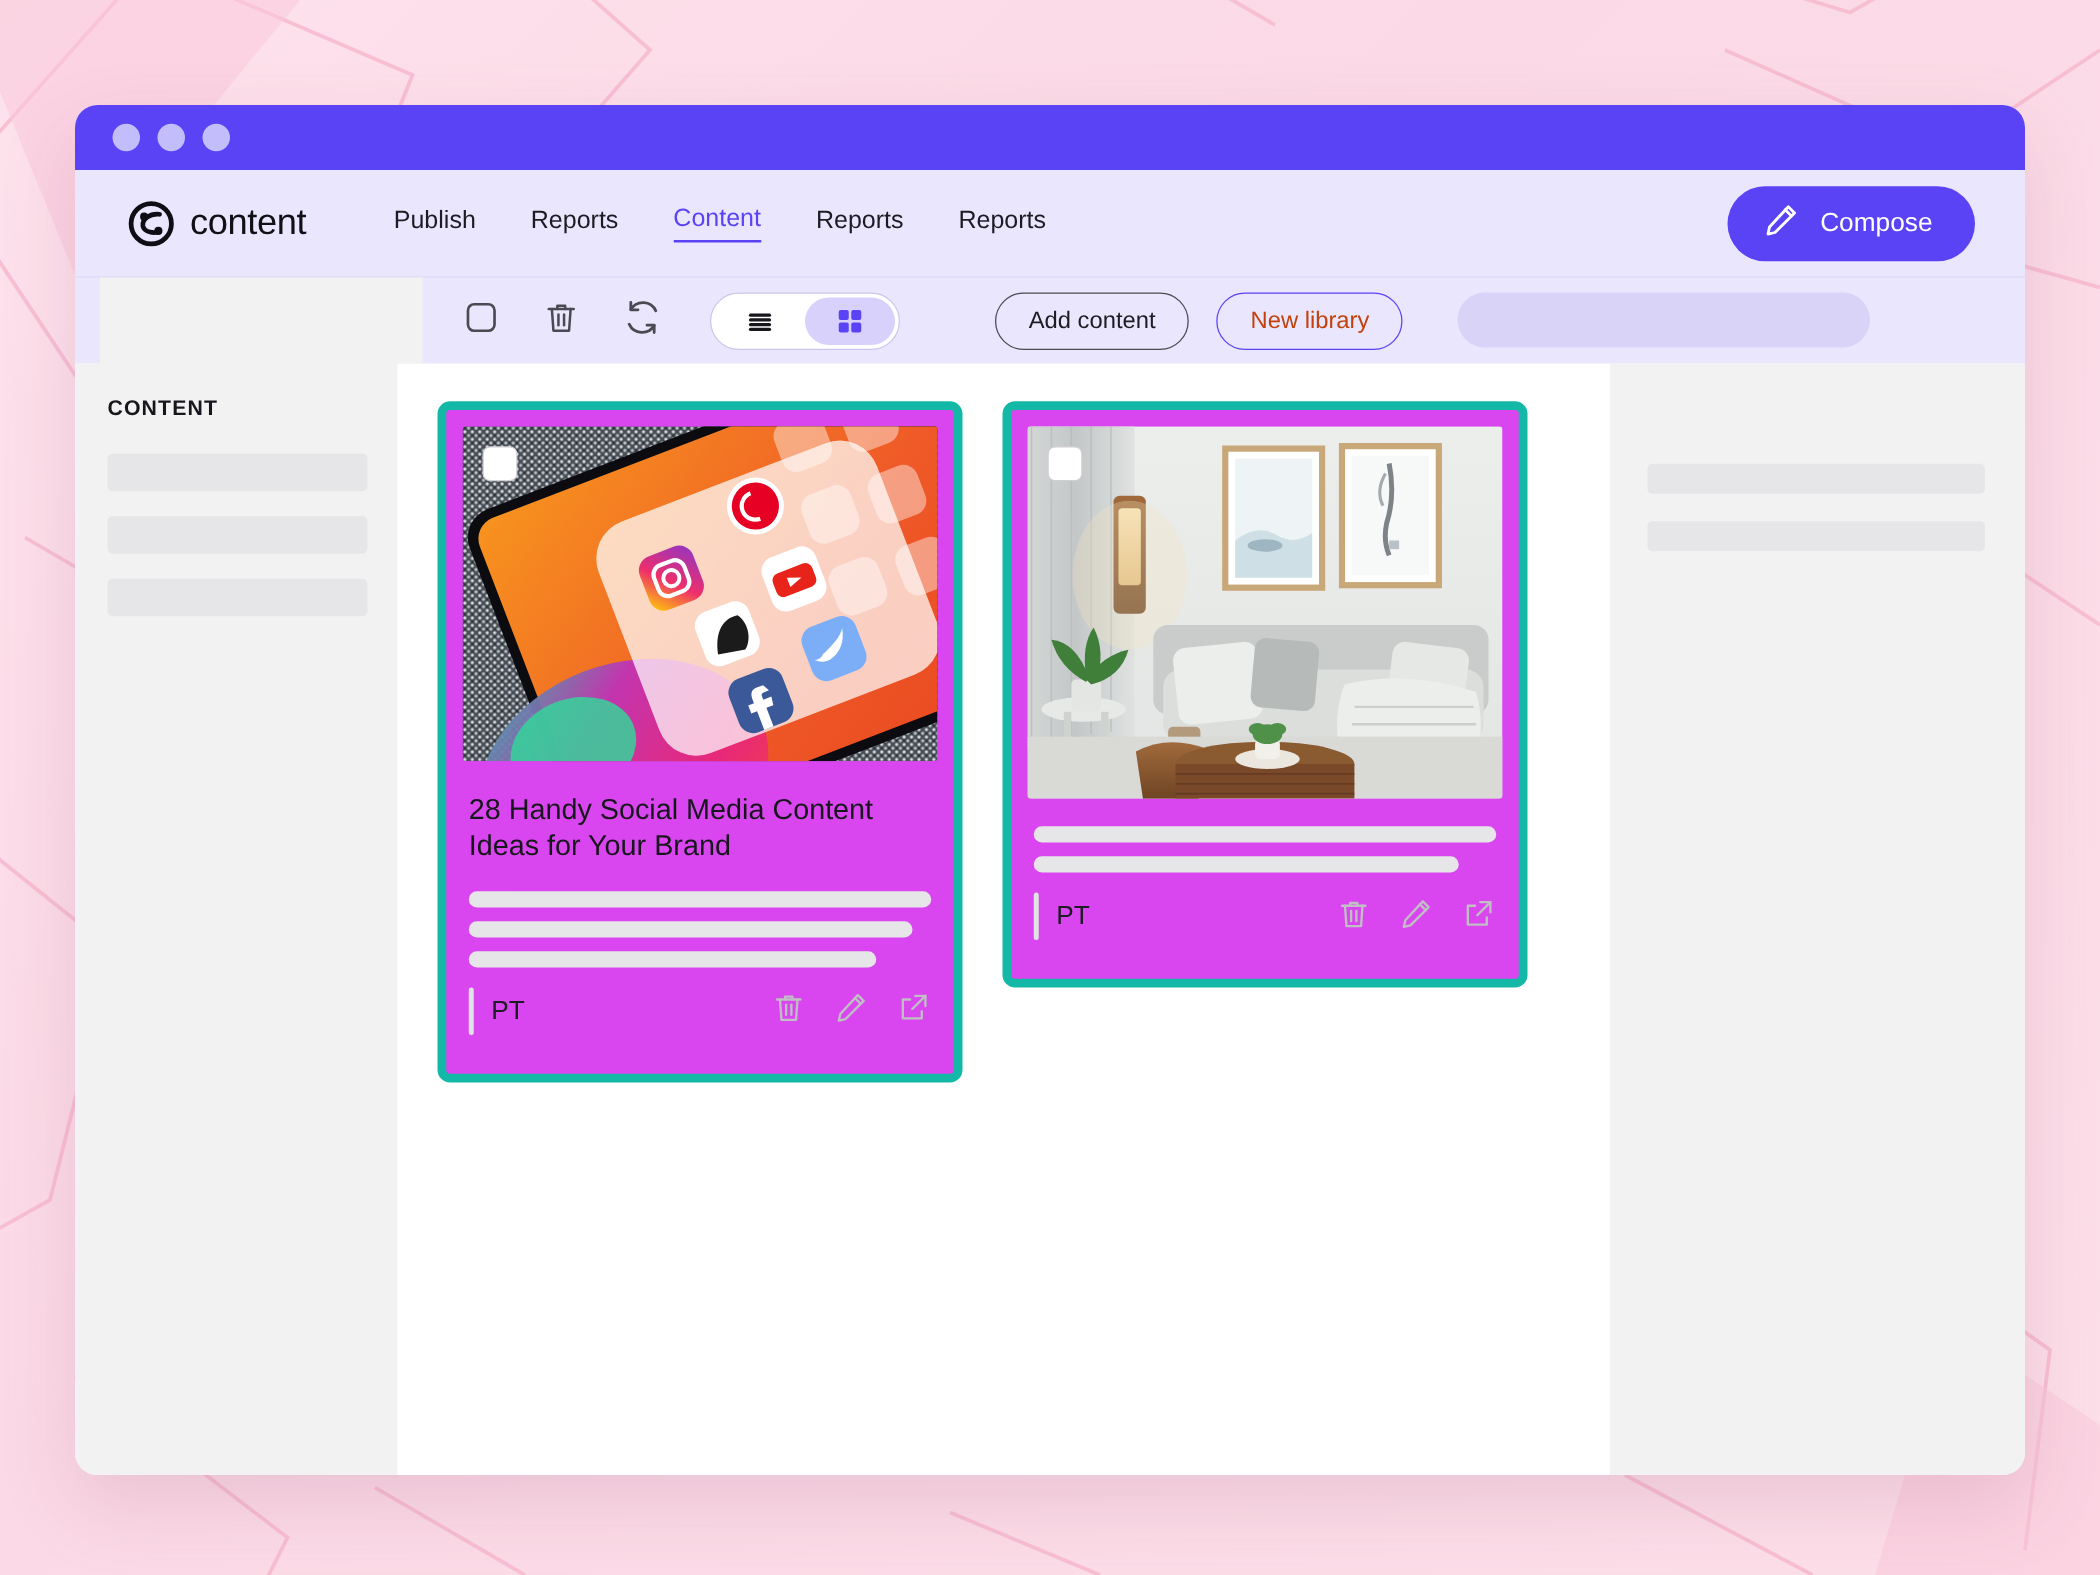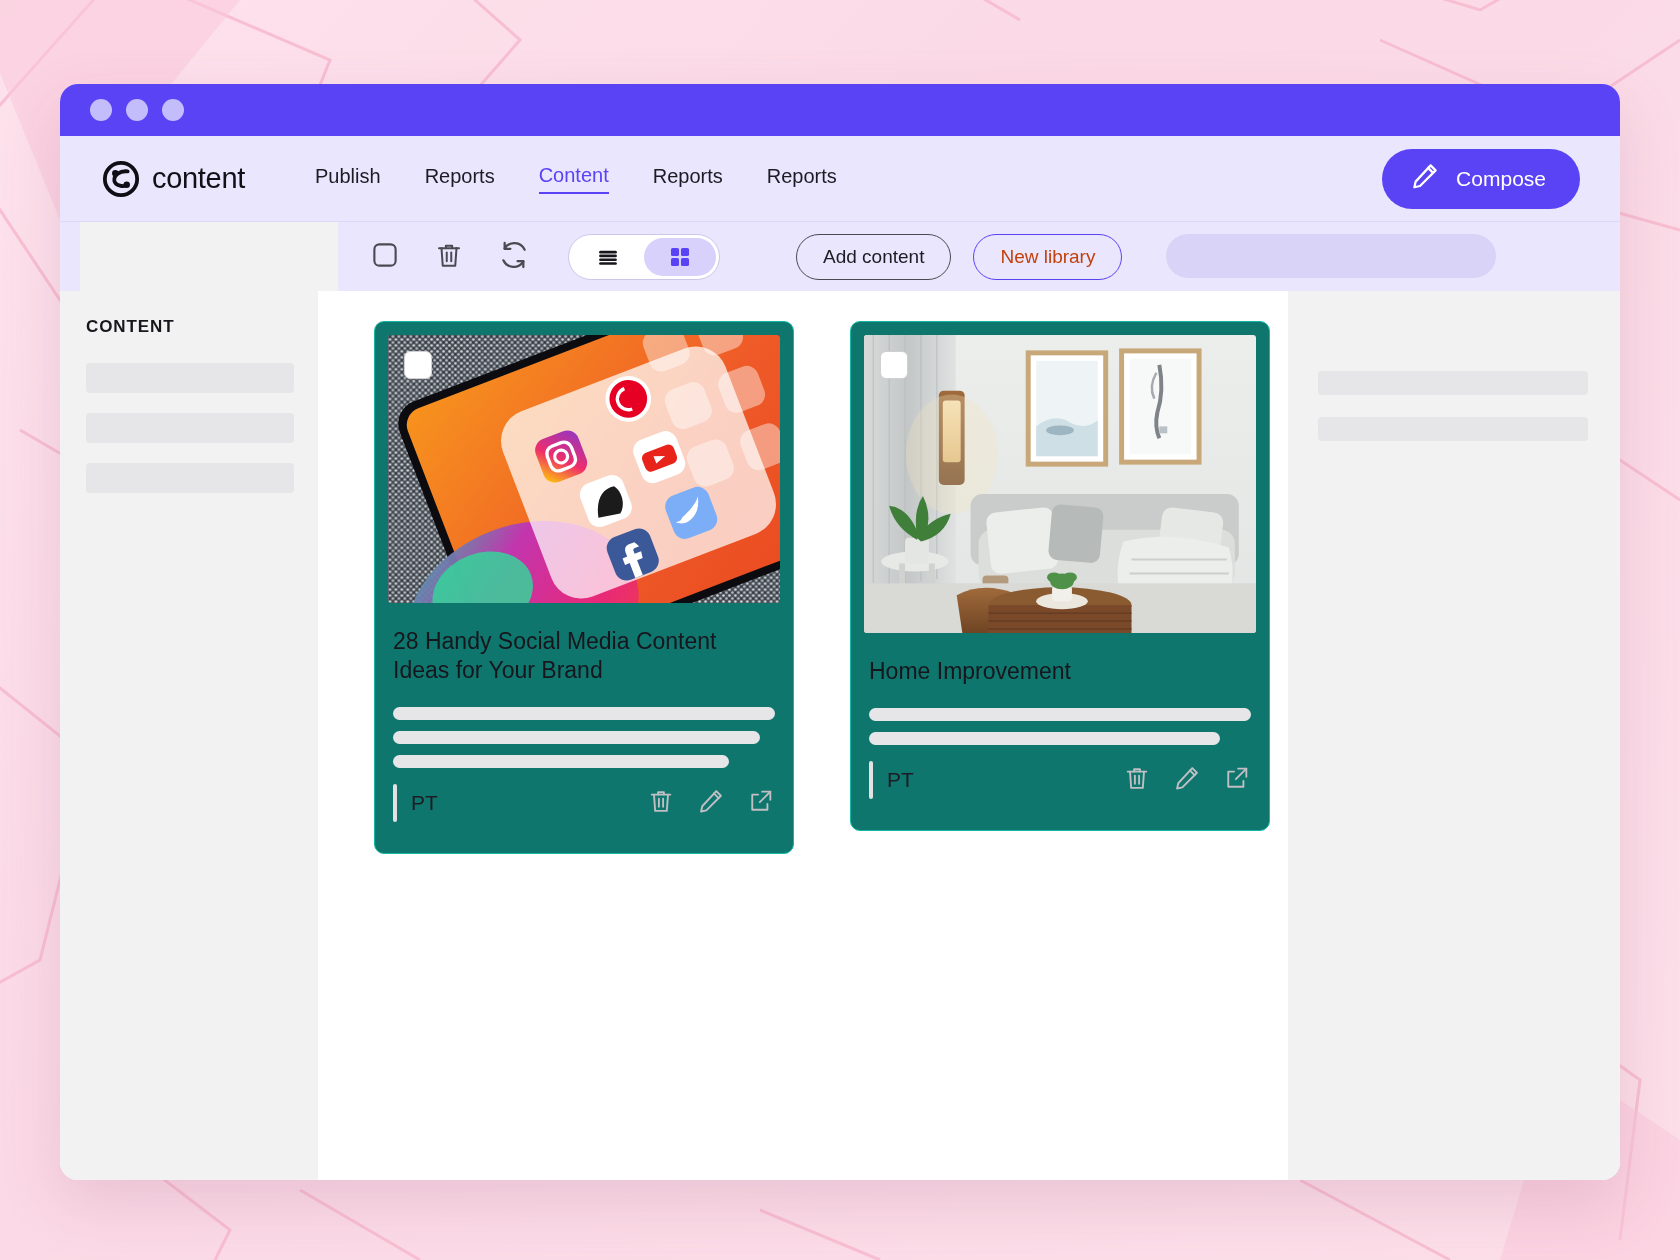--- a/index.html
+++ b/index.html
@@ -200,27 +200,26 @@
     width: 332px;
     flex: 0 0 332px;
     background: #f2f2f2;
     padding: 80px 32px 0 30px;
   }
   .rightbar .sk-bar { height: 24px; margin-bottom: 22px; }
 
   
   .card {
     width: 420px;
-    background: #0f766e;
-    border: 1px solid #14b8a6;
+    background: #d946ef;
+    border: 7px solid #14b8a6;
     border-radius: 10px;
     overflow: hidden;
     display: flex;
     flex-direction: column;
-    margin-left: 24px;
   }
   .card-media {
     position: relative;
     margin: 13px 13px 0 13px;
     border-radius: 3px;
     overflow: hidden;
     height: 268px;
   }
   .card-media.short { height: 298px; }
   .card-media svg { display: block; width: 100%; height: 100%; }
@@ -604,21 +603,20 @@
               <rect x="192" y="252" width="20" height="16" rx="4" fill="#f2f0ea"></rect>
               <g fill="#4f9149">
                 <ellipse cx="202" cy="248" rx="12" ry="8"></ellipse>
                 <ellipse cx="194" cy="244" rx="7" ry="5"></ellipse>
                 <ellipse cx="210" cy="244" rx="7" ry="5"></ellipse>
               </g>
             </g>
           </svg>
           <span class="card-check"></span>
         </div>
-        <div class="card-title">Home Improvement</div>
         <div class="card-lines">
           <div class="sk-bar" style="width:100%"></div>
           <div class="sk-bar" style="width:92%"></div>
         </div>
         <div class="card-footer">
           <div class="profile-tag">
             <span class="profile-bar"></span>
             <span class="profile-initials">PT</span>
           </div>
           <div class="card-actions">

